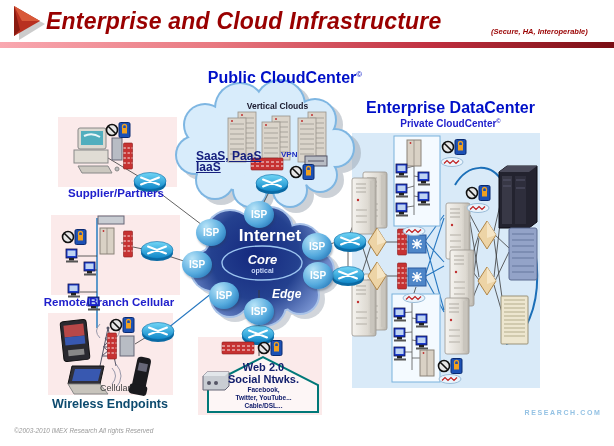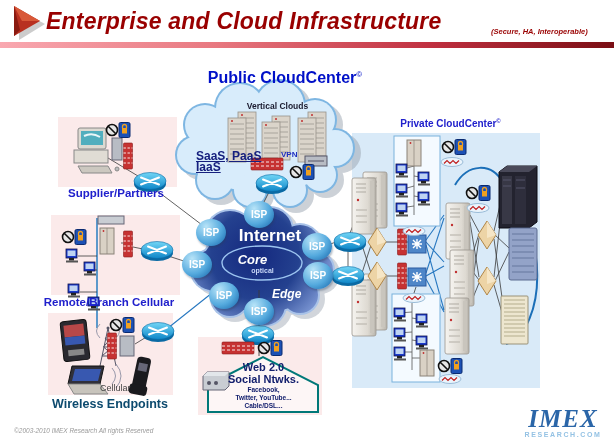--- a/index.html
+++ b/index.html
@@ -368,24 +368,25 @@
 <div class="txtlayer">
   <div class="lbl title" style="left:46px;top:8px;color:#990000;">Enterprise and Cloud Infrastructure</div>
   <div class="lbl subtitle" style="left:491px;top:27px;color:#990000;">(Secure, HA, Interoperable)</div>
 
   <div class="lbl bigblue" style="left:185px;top:69px;width:200px;text-align:center;color:#0010C8;"><span>Public CloudCenter</span><sup style="font-size:8px;">©</sup></div>
   <div class="lbl" style="left:235px;top:101px;width:85px;text-align:center;font-weight:bold;font-size:8.5px;color:#1A1A2E;">Vertical Clouds</div>
   <div class="lbl smallnavy" style="left:196px;top:149px;width:62px;">SaaS, PaaS</div>
   <div class="lbl smallnavy" style="left:196px;top:160px;width:62px;">IaaS</div>
   <div class="lbl" style="left:281px;top:150px;font-weight:bold;font-size:8px;color:#2030C0;">VPN</div>
 
+  <div class="lbl bigblue" style="left:348px;top:99px;width:205px;text-align:center;color:#0010C8;">Enterprise DataCenter</div>
   <div class="lbl midblue" style="left:348px;top:118px;width:205px;text-align:center;color:#2020CC;"><span>Private CloudCenter</span><sup style="font-size:6px;">©</sup></div>
 
   <div class="lbl netlbl" style="left:220px;top:226px;width:100px;text-align:center;font-size:17px;">Internet</div>
-  <div class="lbl netlbl" style="left:220px;top:252px;width:65px;text-align:center;font-size:13px;font-style:italic;">Core</div>
+  <div class="lbl netlbl" style="left:230px;top:252px;width:65px;text-align:center;font-size:13px;font-style:italic;">Core</div>
   <div class="lbl netlbl" style="left:230px;top:267px;width:65px;text-align:center;font-size:7px;color:#C8D8F8;">optical</div>
   <div class="lbl netlbl" style="left:272px;top:287px;font-size:12px;font-style:italic;">Edge</div>
 
   <div class="isp" style="left:244px;top:201px;">ISP</div>
   <div class="isp" style="left:196px;top:219px;">ISP</div>
   <div class="isp" style="left:182px;top:251px;">ISP</div>
   <div class="isp" style="left:209px;top:282px;">ISP</div>
   <div class="isp" style="left:244px;top:298px;">ISP</div>
   <div class="isp" style="left:302px;top:233px;">ISP</div>
   <div class="isp" style="left:303px;top:262px;">ISP</div>
@@ -397,19 +398,18 @@
 
   <div class="housetxt" style="left:216px;top:361px;width:95px;font-size:11px;">Web 2.0</div>
   <div class="housetxt" style="left:216px;top:373px;width:95px;font-size:11px;">Social Ntwks.</div>
   <div class="housetxt" style="left:216px;top:386px;width:95px;font-size:6.5px;">Facebook,</div>
   <div class="housetxt" style="left:216px;top:394px;width:95px;font-size:6.5px;">Twitter, YouTube...</div>
   <div class="housetxt" style="left:216px;top:402px;width:95px;font-size:6.5px;">Cable/DSL...</div>
 
   <div class="lbl copyright" style="left:14px;top:427px;">©2003-2010  IMEX Research All rights Reserved</div>
 
   <div class="abs" style="left:521px;top:408px;text-align:center;width:84px;">
-    <div class="imex">IMEX</div>
     <div class="imexsub">RESEARCH.COM</div>
   </div>
 </div>
 
 <div class="rule"></div>
 </div>
 
 </body></html>

